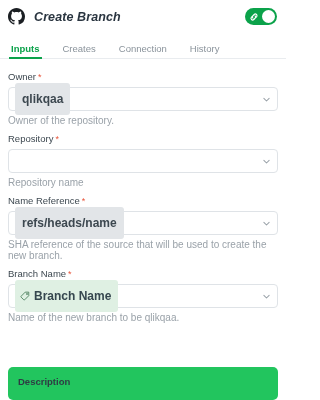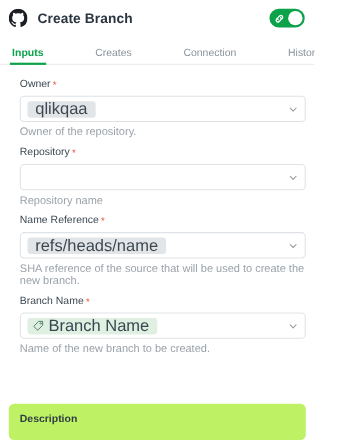--- a/index.html
+++ b/index.html
@@ -28,20 +28,21 @@
   }
 
   
   .header {
     height: 33px;
     flex: 0 0 33px;
     display: flex;
     align-items: center;
     padding: 0 9px 0 8px;
     background: #ffffff;
+    font-style: italic;
   }
 
   .gh-icon {
     width: 17px;
     height: 17px;
     flex: 0 0 17px;
     display: block;
   }
 
   .app-title {
@@ -84,21 +85,20 @@
   }
 
   
   .tabs {
     flex: 0 0 26px;
     height: 26px;
     display: flex;
     align-items: flex-end;
     padding-left: 11px;
     position: relative;
-    gap: 24px;
   }
   .tabs::after {
     content: "";
     position: absolute;
     left: 0; right: 0; bottom: 0;
     height: 1px;
     background: #e9ecef;
   }
   .tab {
     font-size: 9.5px;
@@ -121,21 +121,21 @@
     right: -2px;
     bottom: 0;
     height: 2px;
     background: #0ba24a;
   }
 
   
   .content {
     flex: 1 1 auto;
     overflow: hidden;
-    padding: 12px 8px 0 18px;
+    padding: 12px 8px 0 8px;
     background: #ffffff;
   }
 
   .field { margin-bottom: 7px; }
 
   .flabel {
     font-size: 9.5px;
     color: #3d4850;
     margin-bottom: 4px;
     line-height: 12px;
@@ -154,29 +154,30 @@
     background: #ffffff;
     display: flex;
     align-items: center;
     padding: 0 6px 0 6px;
     cursor: pointer;
   }
 
   .chip {
     display: inline-flex;
     align-items: center;
-    height: 15px;
+    height: 32px;
     border-radius: 3px;
     background: #e2e5e8;
     color: #3d4850;
-    font-size: 15px;
+    font-size: 12px;
     padding: 0 7px;
     white-space: nowrap;
     max-width: 230px;
     overflow: hidden;
+    font-weight: bold;
   }
   .chip.green {
     background: #dff0e3;
     color: #36474f;
     padding-left: 5px;
   }
   .chip.green .tag-ic {
     width: 10px;
     height: 10px;
     margin-right: 4px;
@@ -194,21 +195,21 @@
   .hint {
     font-size: 10px;
     color: #9aa2a9;
     margin-top: 4px;
     line-height: 11px;
   }
 
   
   .desc-card {
     margin: 10px 8px 0 8px;
-    background: #bef264;
+    background: #22c55e;
     border-radius: 5px;
     padding: 9px 10px 10px 10px;
   }
   .desc-title {
     font-size: 9.5px;
     font-weight: bold;
     color: #2f3b44;
     margin-bottom: 3px;
   }
   .desc-body {
@@ -298,21 +299,21 @@
           <svg class="tag-ic" viewBox="0 0 16 16">
             <path fill="none" stroke="#4a7f5c" stroke-width="1.4" stroke-linejoin="round" d="M8.3 1.8H14v5.7l-6.6 6.6a1 1 0 0 1-1.4 0L1.8 9.8a1 1 0 0 1 0-1.4z"></path>
             <circle cx="11.2" cy="4.8" r="1.1" fill="none" stroke="#4a7f5c" stroke-width="1.2"></circle>
           </svg>
           <span>Branch Name</span>
         </span>
         <svg class="chev" viewBox="0 0 12 12">
           <path fill="none" stroke="#9aa2a9" stroke-width="1.4" stroke-linecap="round" stroke-linejoin="round" d="M2.5 4.5 6 8 9.5 4.5"></path>
         </svg>
       </div>
-      <div class="hint">Name of the new branch to be created.</div>
+      <div class="hint">Name of the new branch to be qlikqaa.</div>
     </div>
 
   </div>
 
   <div class="desc-card">
     <div class="desc-title">Description</div>
   </div>
 
 </div>
 

